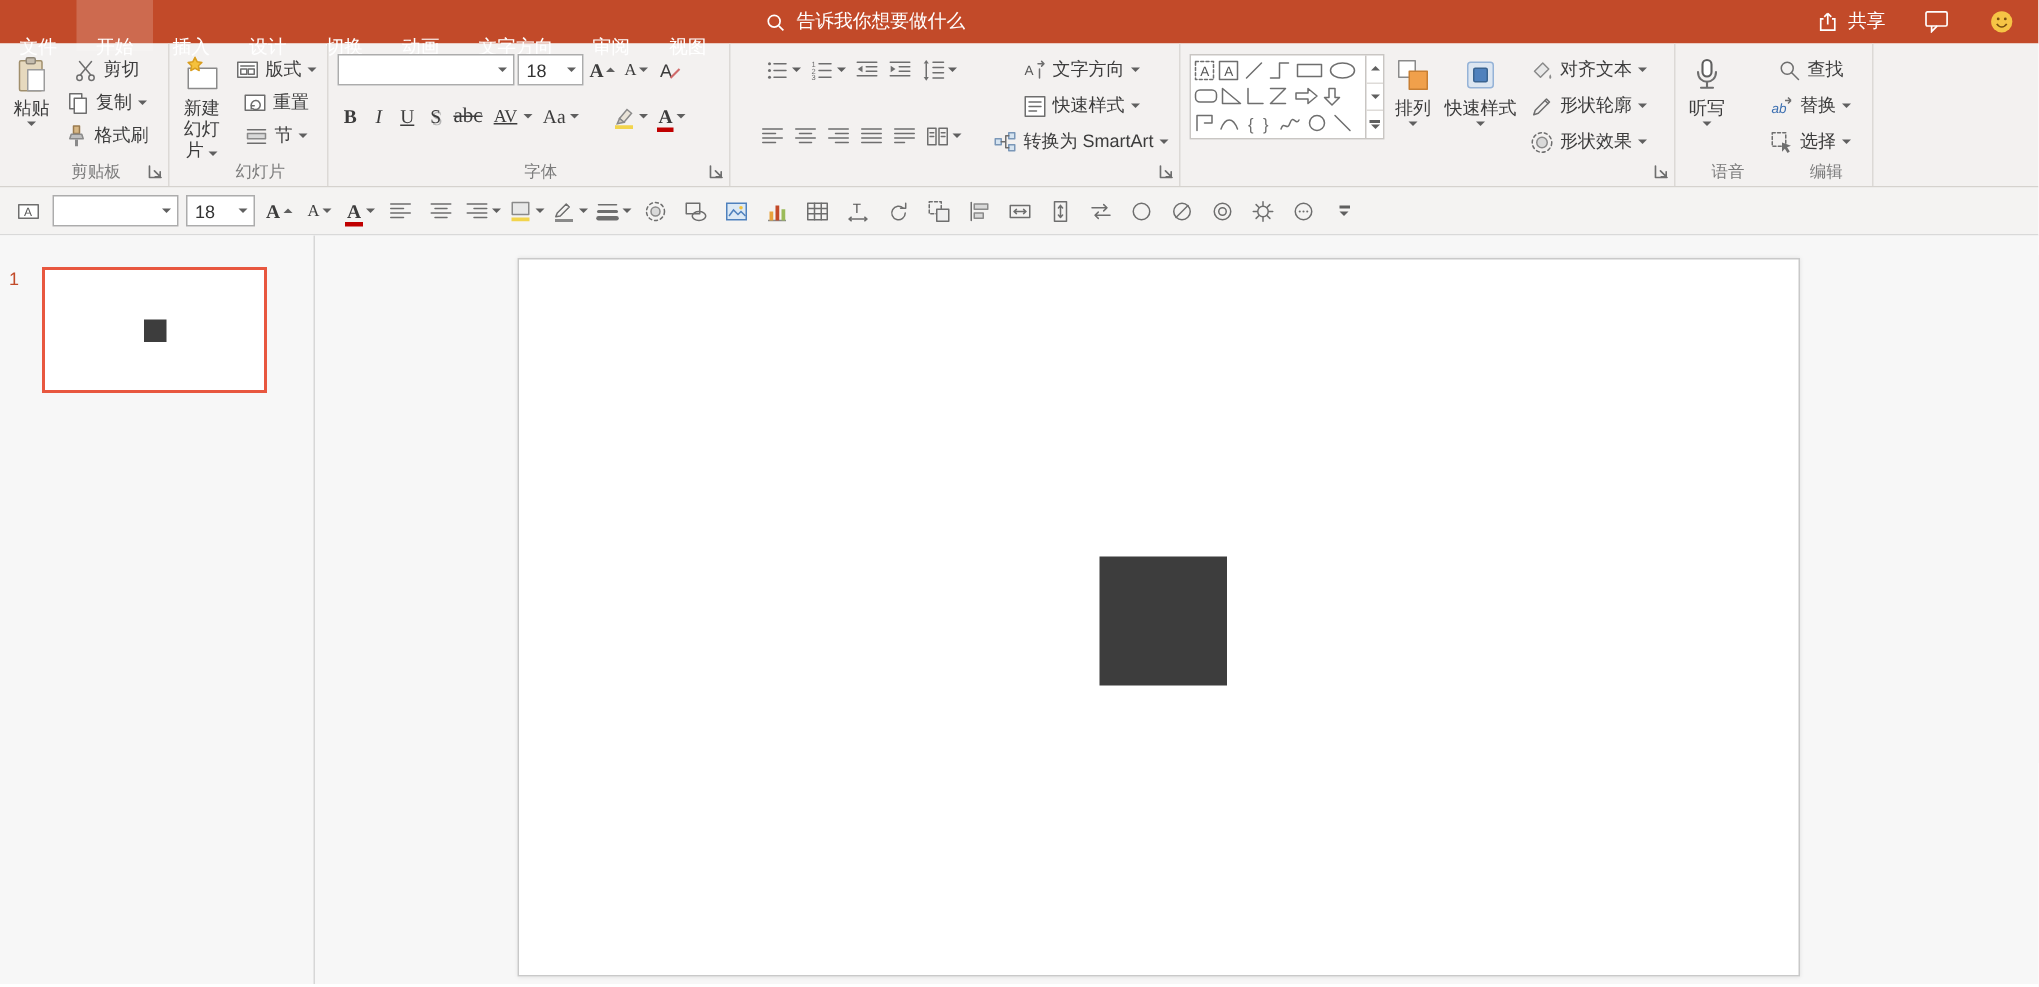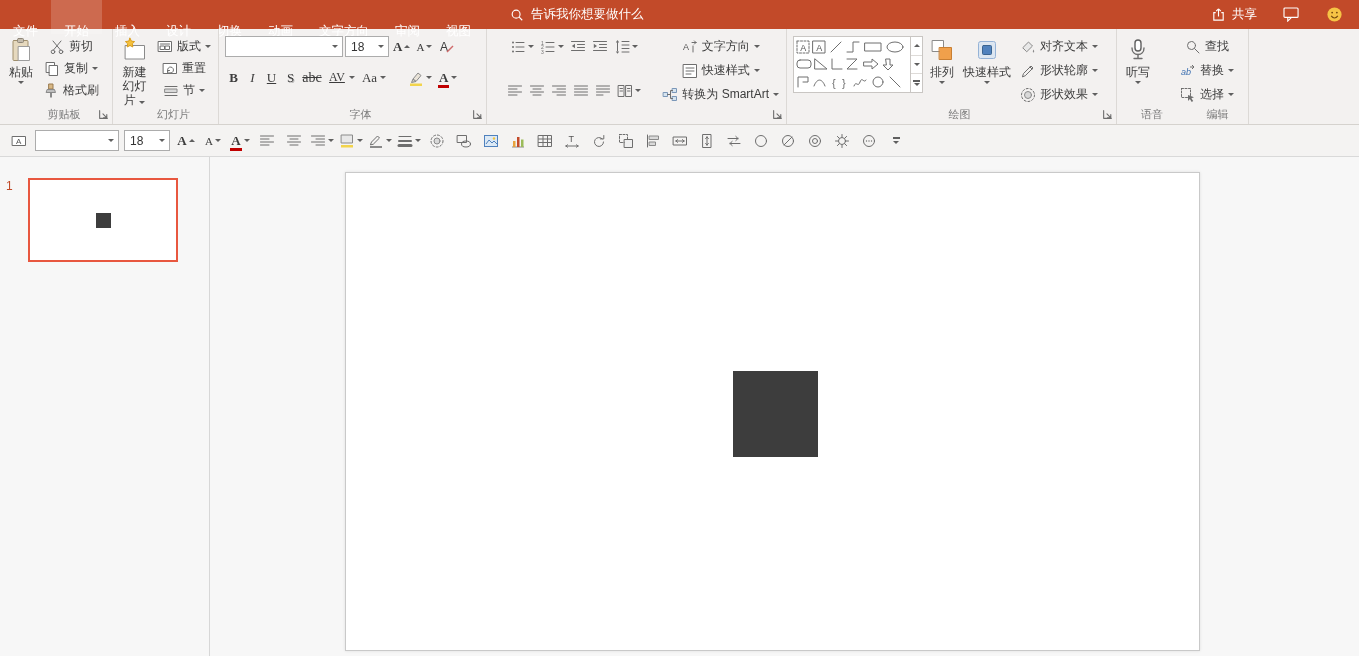--- a/index.html
+++ b/index.html
@@ -492,21 +492,20 @@
             <circle cx="8" cy="8" r="6.5" stroke-dasharray="2 2"></circle>
           </svg>
         <span>形状效果</span>
         <span class="caret"></span>
       </div>
     </div>
     <svg class="launcher ln" viewBox="0 0 10 10">
         <path d="M1.5 1.5v7h7"></path>
         <path d="M4.5 4.5L8 8M8 5v3H5"></path>
       </svg>
-    <div class="rgroup-label">绘图</div>
   </div>
 
   <div class="rgroup" style="width:54px; border-right:none">
     <div class="bigbtn">
       <svg class="icon26 ln" viewBox="0 0 26 26">
           <rect x="10" y="3" width="6" height="11" rx="3" style="fill:#fff;stroke:#5f5f5f" stroke-width="1.4"></rect>
           <path d="M7 11c0 4 2.7 6.5 6 6.5s6-2.5 6-6.5" stroke-width="1.4"></path>
           <line x1="13" y1="17.5" x2="13" y2="21" stroke-width="1.4"></line>
           <line x1="9" y1="21.5" x2="17" y2="21.5" stroke-width="1.4"></line>
         </svg>

